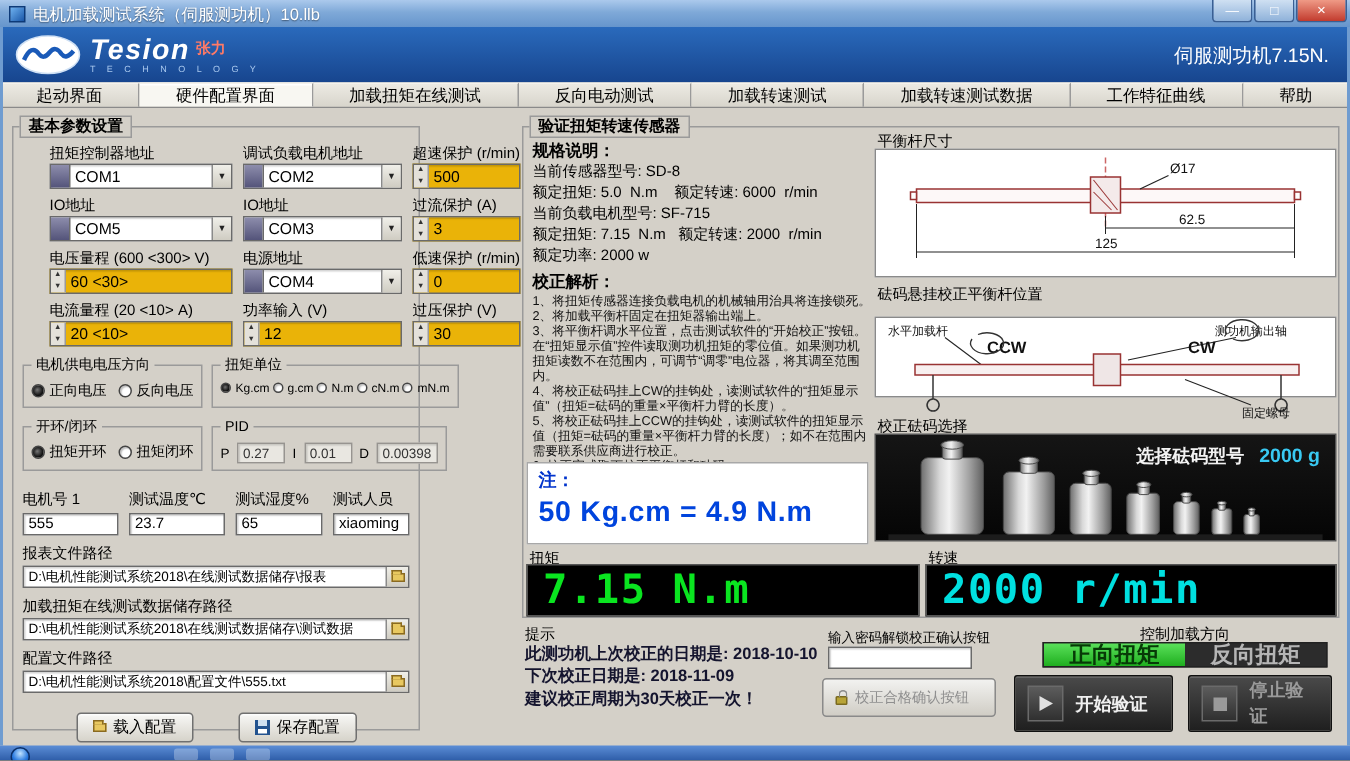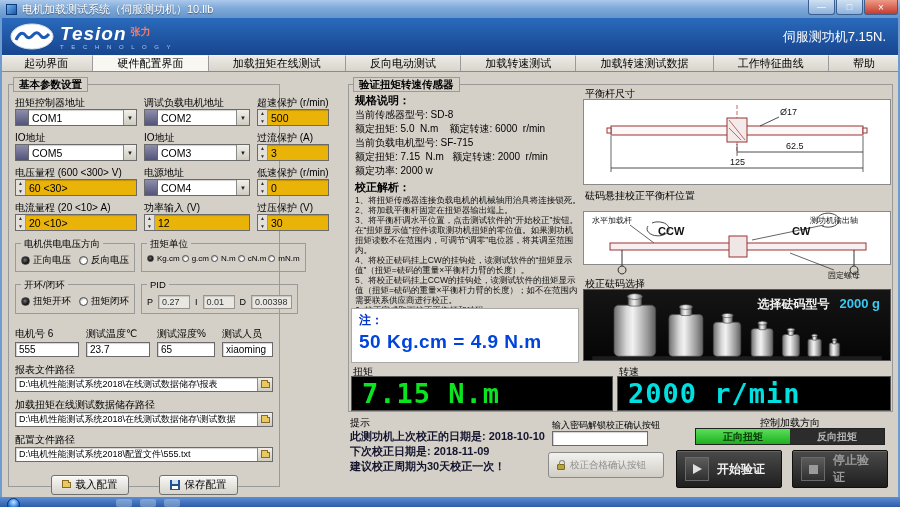--- a/index.html
+++ b/index.html
@@ -41,21 +41,21 @@
 
   
   .panel { position:absolute; border:1px solid #9a9a9a; background:#d4d0c8; }
   .gbox-cap { position:absolute; top:-8px; left:4px; background:#d4d0c8; border:1px solid #9a9a9a;
     padding:0 5px; font-size:10.5px; line-height:13px; font-weight:bold; white-space:nowrap; z-index:3; }
   .gbox { position:relative; border:1px solid #9a9a9a; padding:10px 5px 4px; }
   .gbox .gtitle { position:absolute; top:-6px; left:5px; background:#d4d0c8; padding:0 3px;
     font-size:9.5px; line-height:11px; font-weight:normal; white-space:nowrap; }
 
   
-  .pgrid { display:grid; grid-template-columns:122px 106px 1fr; column-gap:7px; row-gap:6px; margin:12px 6px 0; }
+  .pgrid { display:grid; grid-template-columns:122px 106px 1fr; column-gap:7px; row-gap:6px; margin:12px 24px 0; }
   .flabel { font-size:10px; line-height:12px; white-space:nowrap; overflow:hidden; }
   .combo { display:flex; height:17px; border:1px solid #6a6a6a; background:#fff; align-items:stretch;
     box-shadow:inset 1px 1px 1px rgba(0,0,0,.18); }
   .cicon { width:13px; background:linear-gradient(#8d8dac,#54547a); border-right:1px solid #6a6a6a; flex:none; }
   .cval { flex:1; font-size:10.5px; padding:0 3px; display:flex; align-items:center; overflow:hidden; }
   .carrow { width:13px; flex:none; background:linear-gradient(#f0efe9,#cfccc2); border-left:1px solid #8a8a8a;
     display:flex; align-items:center; justify-content:center; font-size:6px; color:#222; }
   .numfld { display:flex; height:17px; border:1px solid #6a6a6a; background:#eab308; box-shadow:inset 1px 1px 1px rgba(0,0,0,.18); }
   .spin { width:10px; flex:none; display:flex; flex-direction:column; border-right:1px solid #9a9a9a; background:#e4e1da; }
   .spin i { flex:1; display:flex; align-items:center; justify-content:center; font-style:normal; font-size:5px; line-height:5px; color:#333; }
@@ -116,21 +116,21 @@
   .pwfld { position:absolute; display:flex; border:1px solid #6a6a6a; background:#fff; box-shadow:inset 1px 1px 1px rgba(0,0,0,.18); }
   .pwfld input { flex:1; min-width:0; border:none; outline:none; background:transparent; font-size:10px; padding:0 3px; }
   .btn-confirm { position:absolute; display:flex; align-items:center; gap:5px; padding:0 8px;
     background:linear-gradient(#f2f2f0,#d0cdc5); border:1px solid #8a8a8a; border-radius:3px;
     color:#8f8f8f; font-size:9.5px; }
   .lock-body { width:8px; height:6px; background:#b8a438; border:1px solid #7a6a20; border-radius:1px; position:relative; flex:none; margin-top:4px; }
   .lock-body::before { content:""; position:absolute; left:1px; top:-5px; width:4px; height:4px;
     border:1.5px solid #8a8a8a; border-bottom:none; border-radius:3px 3px 0 0; }
   .dir-label { position:absolute; font-size:10px; text-align:center; }
   .dir-strip { position:absolute; display:flex; border:1px solid #222; background:#2c2c2c; }
-  .dir-seg { flex:1; display:flex; align-items:center; justify-content:center; font-size:10px; font-weight:bold; }
+  .dir-seg { flex:1; display:flex; align-items:center; justify-content:center; font-size:15px; font-weight:bold; }
   .dir-on { background:linear-gradient(#5ae05a,#1fae1f); color:#073a07; }
   .dir-off { color:#b5b5b5; }
   .btn-dark { position:absolute; display:flex; align-items:center; gap:8px; padding:0 8px;
     background:linear-gradient(#4a4a4a,#1f1f1f); border:1px solid #101010; border-radius:2px;
     color:#f0f0f0; font-size:12px; font-weight:bold; box-shadow:inset 0 1px 0 rgba(255,255,255,.15); }
   .btn-dark.disabled { color:#9a9a9a; }
   .icon-slot { width:24px; height:24px; flex:none; background:linear-gradient(#5c5c5c,#303030);
     border:1px solid #6a6a6a; display:flex; align-items:center; justify-content:center; }
   .play-glyph { width:0; height:0; border-left:9px solid #e0e0e0; border-top:5px solid transparent; border-bottom:5px solid transparent; }
   .stop-glyph { width:9px; height:9px; background:#9a9a9a; }
@@ -368,21 +368,21 @@
           <span>I</span>
           <span class="pid-v">0.01</span>
           <span>D</span>
           <span class="pid-v">0.00398</span>
         </div>
       </div>
     </div>
 
     <div class="info-grid">
       <div>
-        <div class="flabel">电机号 6</div>
+        <div class="flabel">电机号 1</div>
         <div class="ifld">
             <input value="555" style="">
           </div>
       </div>
       <div>
         <div class="flabel">测试温度℃</div>
         <div class="ifld">
             <input value="23.7" style="">
           </div>
       </div>

